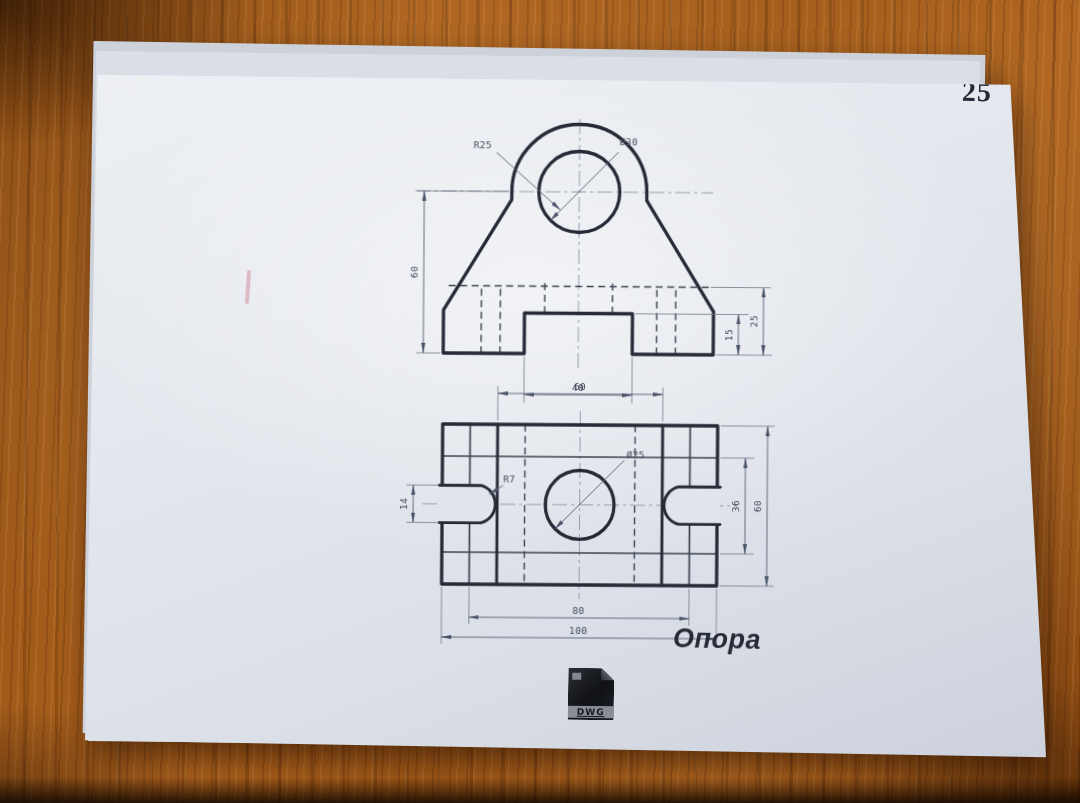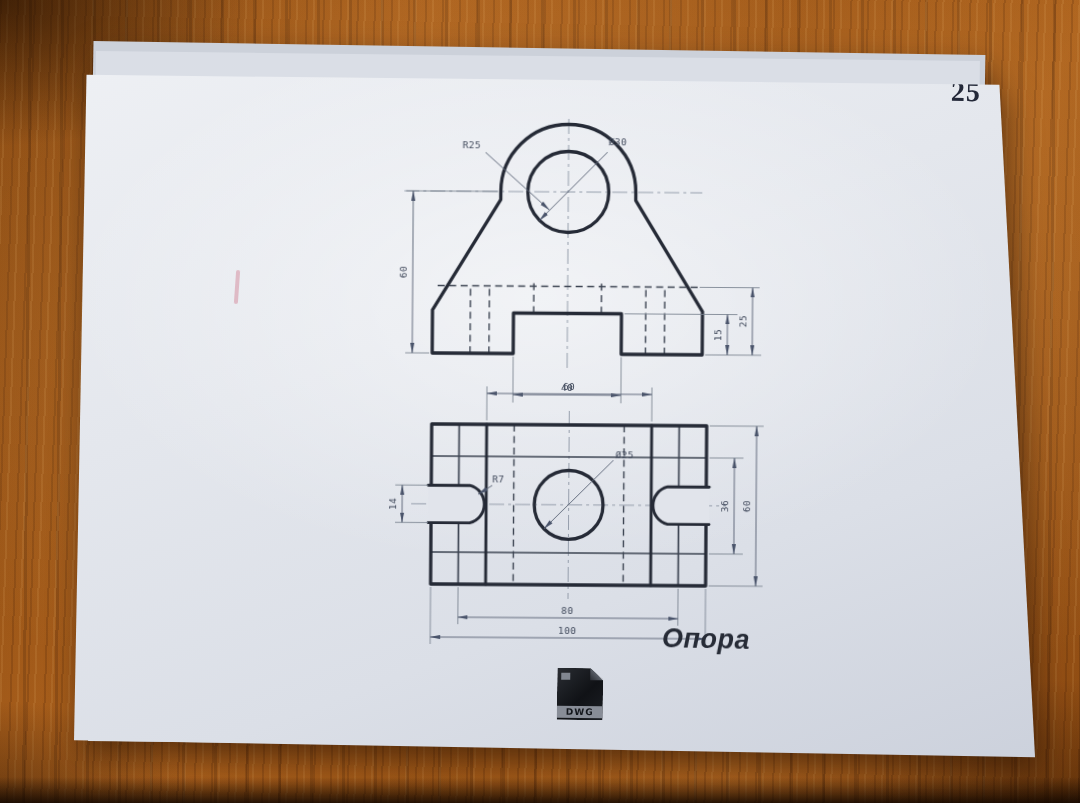--- a/index.html
+++ b/index.html
@@ -18,21 +18,21 @@
       radial-gradient(34% 26% at 0% 0%, rgba(18,7,0,0.6), rgba(0,0,0,0) 70%),
       radial-gradient(30% 22% at 100% 100%, rgba(18,7,0,0.35), rgba(0,0,0,0) 70%),
       radial-gradient(26% 18% at 0% 100%, rgba(18,7,0,0.4), rgba(0,0,0,0) 70%),
       linear-gradient(to top, rgba(15,6,1,0.85) 0px, rgba(15,6,1,0) 26px);
   }
   .stack{position:absolute;inset:0;filter:drop-shadow(6px 14px 16px rgba(25,10,0,0.55));}
   .sheet-b,.sheet-c{position:absolute;background:#d6dae2;}
   .sheet-b{left:88px;top:48px;width:892px;height:692px;transform:rotate(0.9deg);background:#ccd1da;}
   .sheet-c{left:92px;top:56px;width:884px;height:690px;transform:rotate(0.65deg);background:#dadee6;}
   .paper{
-    position:absolute;left:74px;top:58px;width:962px;height:702px;
+    position:absolute;left:85px;top:58px;width:962px;height:702px;
     clip-path:polygon(1.3% 2.4%, 96.2% 3.8%, 99.9% 99.6%, 0% 97.2%);
     background:
       radial-gradient(70% 55% at 48% 34%, rgba(255,255,255,0.5), rgba(255,255,255,0) 70%),
       linear-gradient(160deg, #eef0f4 0%, #e4e7ed 38%, #dbdfe7 70%, #ccd1dc 100%);
   }
   .page-number{
     position:absolute;left:877px;top:18px;
     font-family:"Liberation Serif","DejaVu Serif",serif;font-weight:700;
     font-size:28px;color:#232838;transform:rotate(1deg);letter-spacing:1px;
   }
@@ -47,21 +47,21 @@
     position:absolute;left:483px;top:610px;width:46px;height:52px;
     background:linear-gradient(135deg,#2a2d33 0%,#101216 55%,#1c1f24 100%);
     clip-path:polygon(0 0, 72% 0, 100% 22%, 100% 100%, 0 100%);
     transform:rotate(0.8deg);
   }
   .dwg-fold{position:absolute;right:0;top:0;width:13px;height:12px;
     background:linear-gradient(225deg,#dde1e8 48%,#585d66 52%,#2a2d33 100%);}
   .dwg-dot{position:absolute;left:4px;top:5px;width:9px;height:7px;background:#9aa0ab;opacity:.8;}
   .dwg-band{position:absolute;left:0;bottom:2px;width:100%;height:12px;background:#888d97;
     display:flex;align-items:center;justify-content:center;}
-  .dwg-band span{font-family:"DejaVu Sans",sans-serif;font-weight:700;font-size:9px;color:#14171c;letter-spacing:1px;}
+  .dwg-band span{font-family:"DejaVu Sans",sans-serif;font-weight:700;font-size:9px;color:#14171c;letter-spacing:1px;text-decoration:underline;}
   .pen-mark{position:absolute;left:161px;top:212px;width:4px;height:34px;border-radius:3px;
     background:rgba(195,70,95,0.30);transform:rotate(4deg);filter:blur(0.6px);}
   
   .ol{stroke:#252a36;stroke-width:3.3;fill:none;stroke-linejoin:round;stroke-linecap:round;}
   .ol2{stroke:#252a36;stroke-width:2.9;fill:none;stroke-linecap:round;}
   .med{stroke:#3c4452;stroke-width:1.7;fill:none;}
   .hid{stroke:#3c4452;stroke-width:1.4;stroke-dasharray:7 4.5;fill:none;}
   .cl{stroke:#8d96a5;stroke-width:0.9;stroke-dasharray:15 4 3 4;fill:none;}
   .dim{stroke:#5d6678;stroke-width:0.95;fill:none;}
   .ext{stroke:#79828f;stroke-width:0.85;fill:none;}

